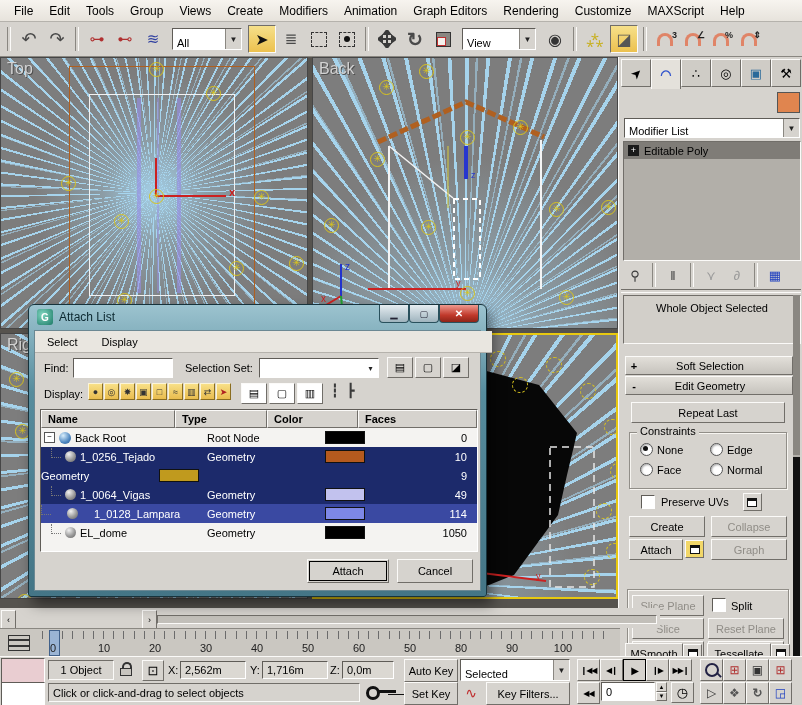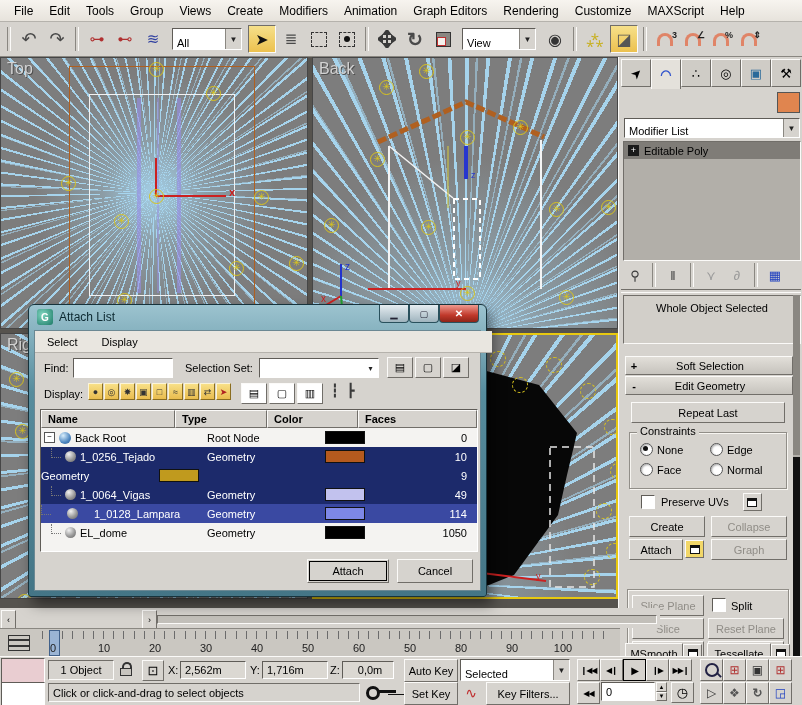--- a/index.html
+++ b/index.html
@@ -451,21 +451,21 @@
 
     <span class="abs" style="left:168px;top:7px">X:</span>
     <div class="abs f c" style="left:180px;top:4px;width:60px;height:16px;background:#dbd8d2;justify-content:flex-start;padding-left:4px">
       <span>2,562m</span>
     </div>
     <span class="abs" style="left:250px;top:7px">Y:</span>
     <div class="abs f c" style="left:262px;top:4px;width:60px;height:16px;background:#dbd8d2;justify-content:flex-start;padding-left:4px">
       <span>1,716m</span>
     </div>
     <span class="abs" style="left:330px;top:7px">Z:</span>
-    <div class="abs f c" style="left:342px;top:4px;width:46px;height:16px;background:#dbd8d2;justify-content:center;padding-left:4px">
+    <div class="abs f c" style="left:342px;top:4px;width:46px;height:16px;background:#dbd8d2;justify-content:flex-start;padding-left:4px">
       <span>0,0m</span>
     </div>
     <span class="abs keyicon" style="left:366px;top:28px"></span>
 
     <div class="abs s" style="left:48px;top:26px;width:312px;height:19px;display:flex;align-items:center;padding-left:4px;box-sizing:border-box">
       <span>Click or click-and-drag to select objects</span>
     </div>
 
     <div class="abs btn" style="left:404px;top:2px;width:52px;height:21px">
         <span>Auto Key</span>

